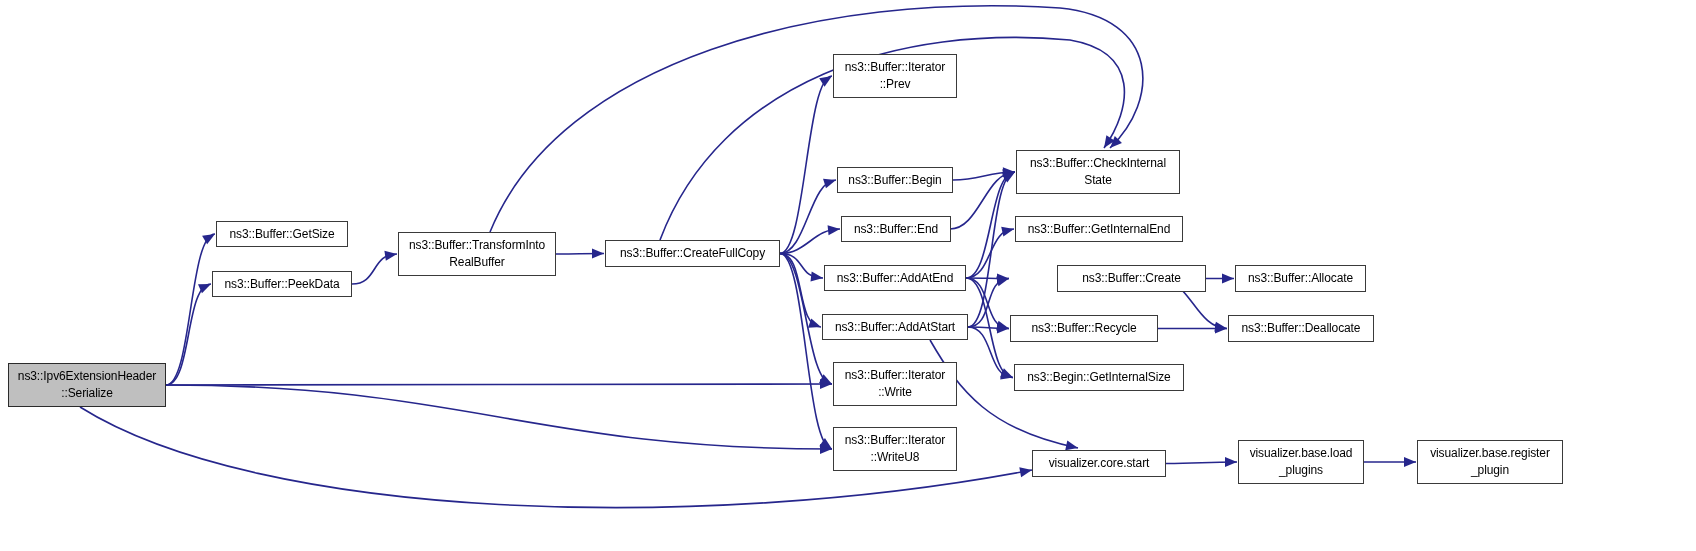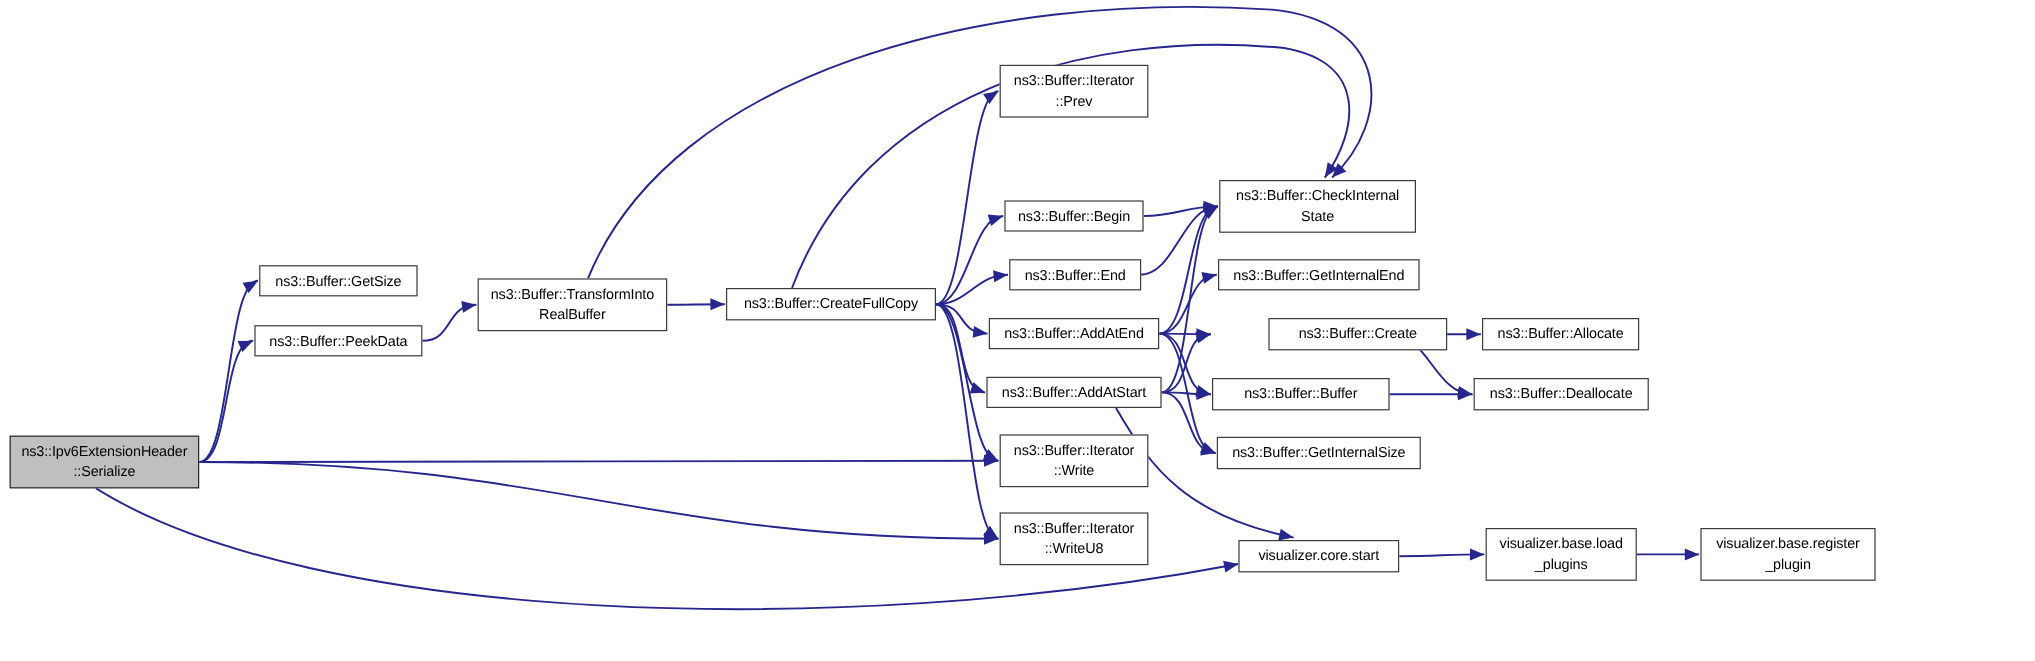--- a/index.html
+++ b/index.html
@@ -212,22 +212,22 @@
       <div class="gnode" style="left: 824px; top: 265px; width: 142px; height: 26px;"><span class="lbl">ns3::Buffer::AddAtEnd</span></div>
       <div class="gnode" style="left: 822px; top: 314px; width: 146px; height: 26px;"><span class="lbl">ns3::Buffer::AddAtStart</span></div>
       <div class="gnode" style="left: 833px; top: 362px; width: 124px; height: 44px;"><span class="lbl">ns3::Buffer::Iterator
 ::Write</span></div>
       <div class="gnode" style="left: 833px; top: 427px; width: 124px; height: 44px;"><span class="lbl">ns3::Buffer::Iterator
 ::WriteU8</span></div>
       <div class="gnode" style="left: 1016px; top: 150px; width: 164px; height: 44px;"><span class="lbl">ns3::Buffer::CheckInternal
 State</span></div>
       <div class="gnode" style="left: 1015px; top: 216px; width: 168px; height: 26px;"><span class="lbl">ns3::Buffer::GetInternalEnd</span></div>
       <div class="gnode" style="left: 1010px; top: 265px; width: 149px; height: 27px; margin-left: 47px;"><span class="lbl">ns3::Buffer::Create</span></div>
-      <div class="gnode" style="left: 1010px; top: 315px; width: 148px; height: 27px;"><span class="lbl">ns3::Buffer::Buffer</span></div>
-      <div class="gnode" style="left: 1014px; top: 364px; width: 170px; height: 27px;"><span class="lbl">ns3::Buffer::GetInternalSize</span></div>
+      <div class="gnode" style="left: 1010px; top: 315px; width: 148px; height: 27px;"><span class="lbl">ns3::Buffer::Recycle</span></div>
+      <div class="gnode" style="left: 1014px; top: 364px; width: 170px; height: 27px;"><span class="lbl">ns3::Begin::GetInternalSize</span></div>
       <div class="gnode" style="left: 1032px; top: 450px; width: 134px; height: 27px;"><span class="lbl">visualizer.core.start</span></div>
       <div class="gnode" style="left: 1235px; top: 265px; width: 131px; height: 27px;"><span class="lbl">ns3::Buffer::Allocate</span></div>
       <div class="gnode" style="left: 1228px; top: 315px; width: 146px; height: 27px;"><span class="lbl">ns3::Buffer::Deallocate</span></div>
       <div class="gnode" style="left: 1238px; top: 440px; width: 126px; height: 44px;"><span class="lbl">visualizer.base.load
 _plugins</span></div>
       <div class="gnode" style="left: 1417px; top: 440px; width: 146px; height: 44px;"><span class="lbl">visualizer.base.register
 _plugin</span></div>
     </div>
 </div>
 

